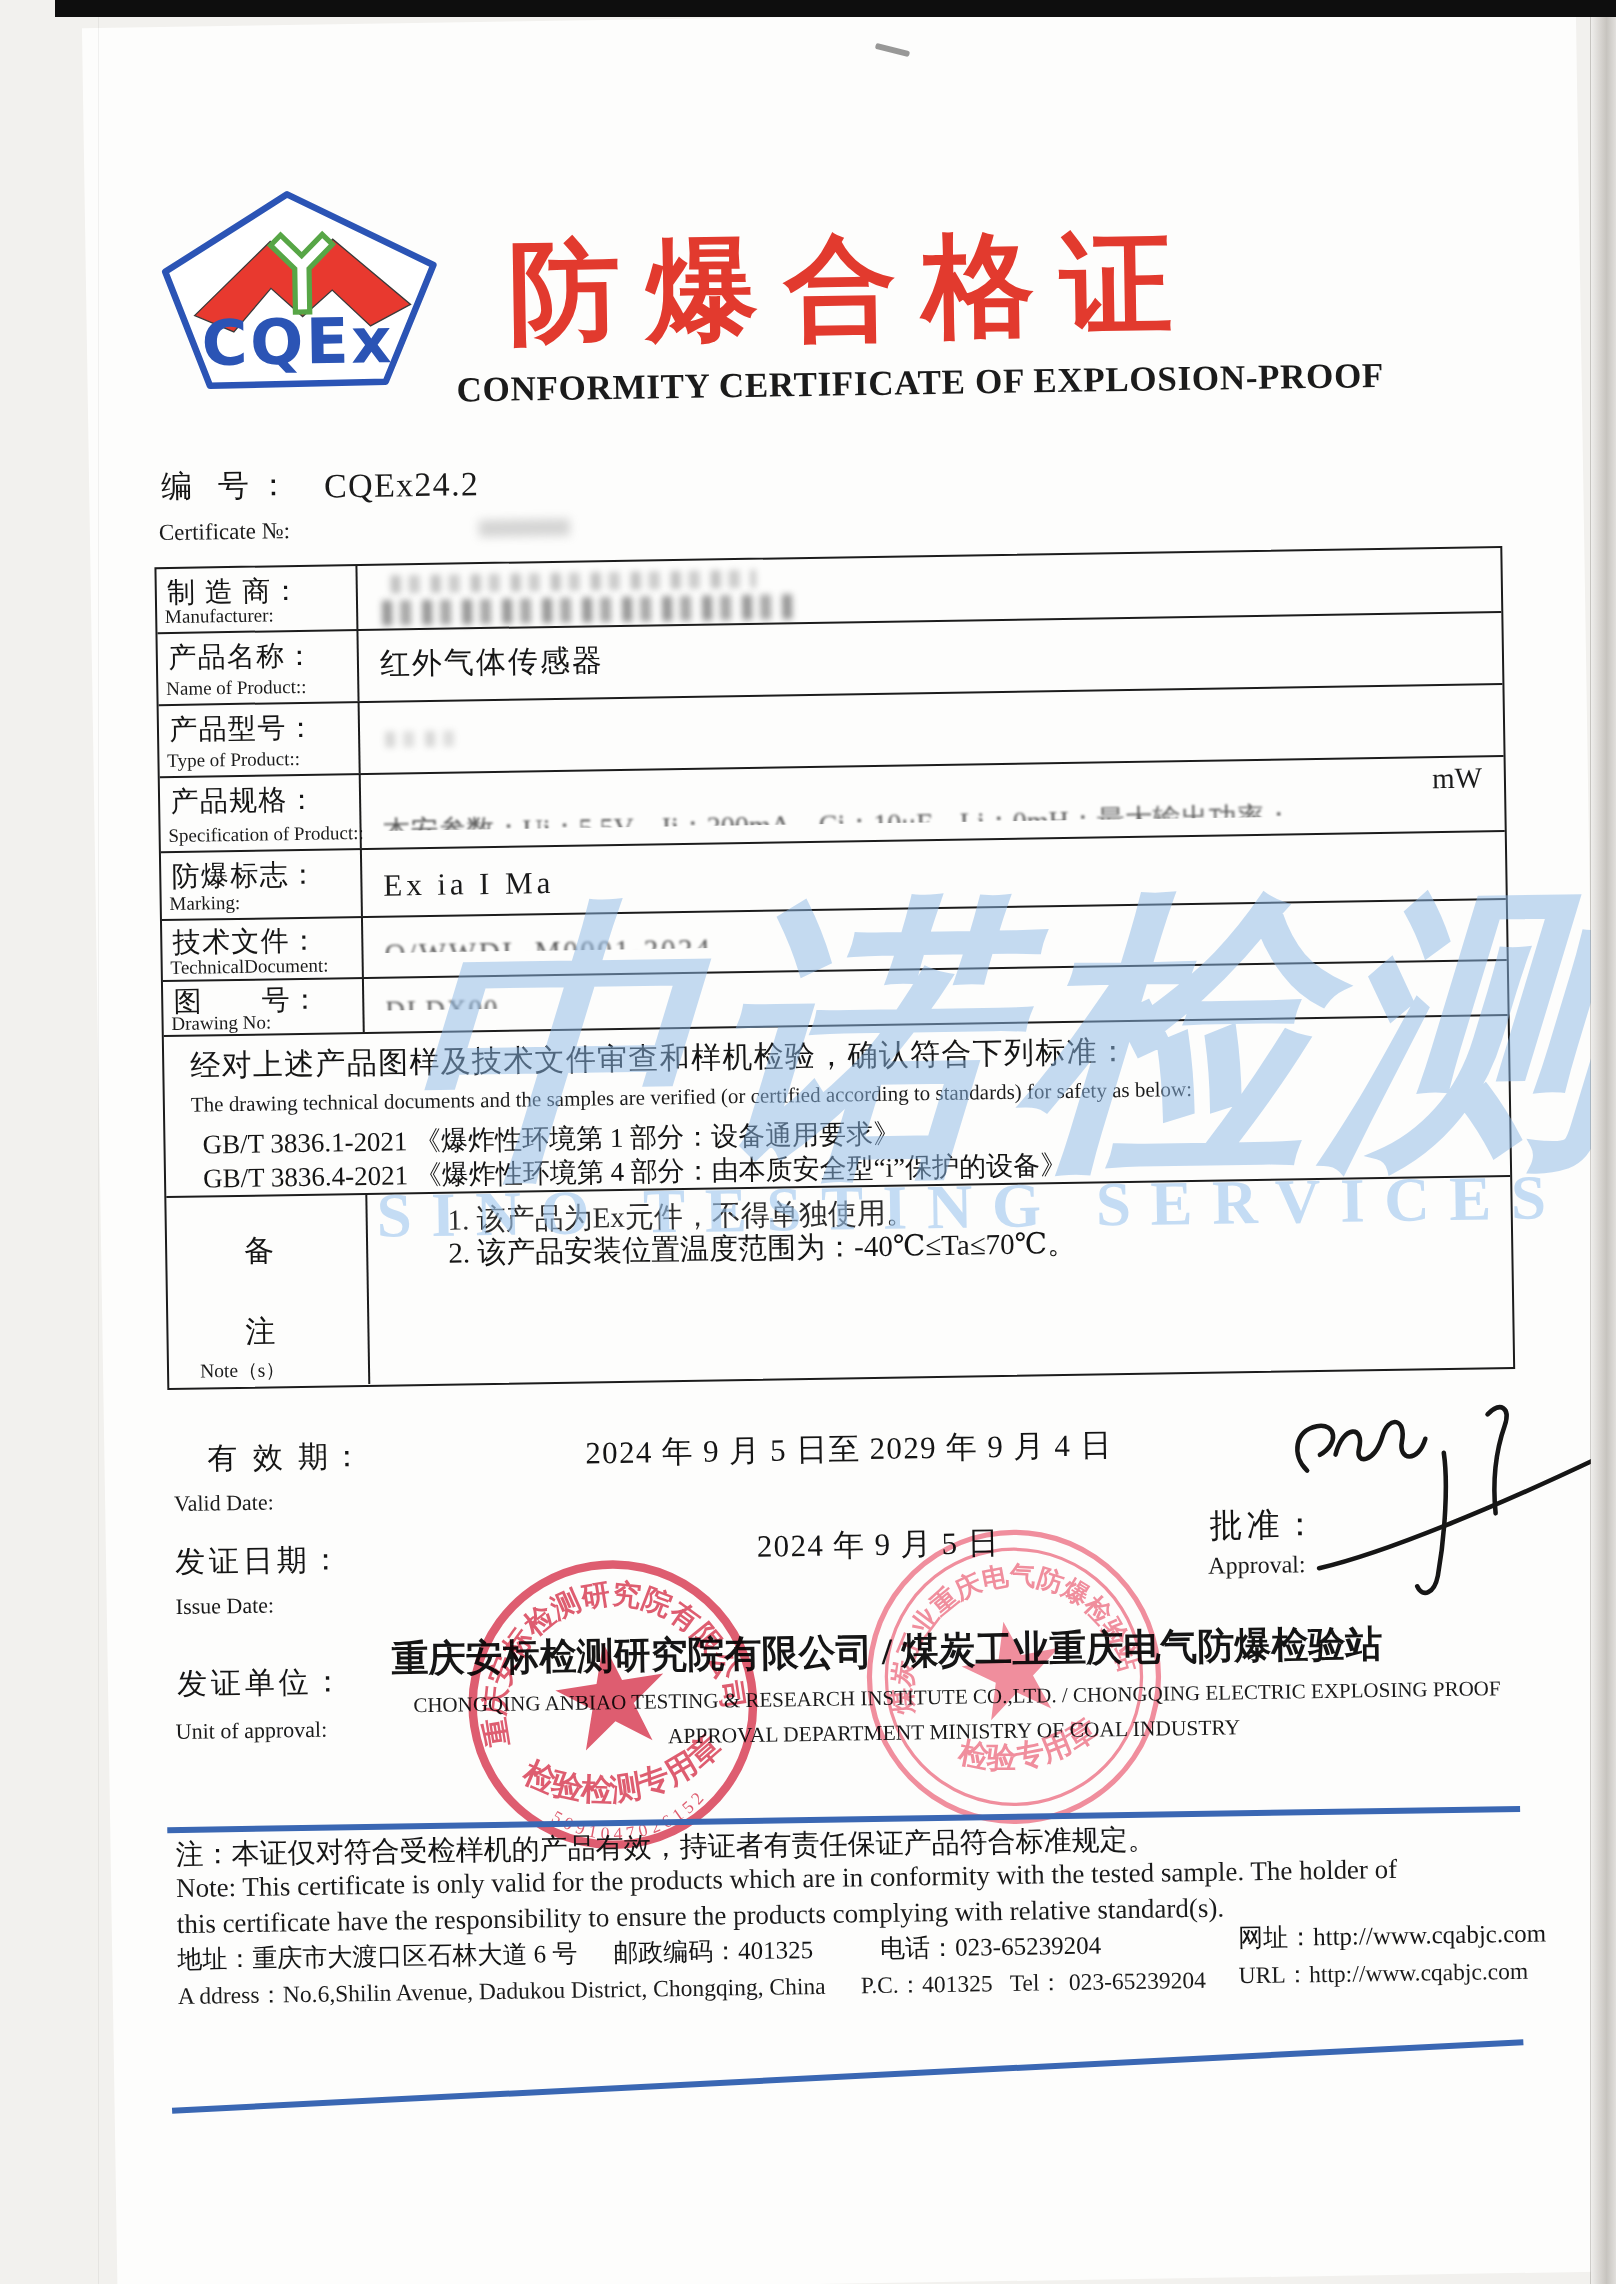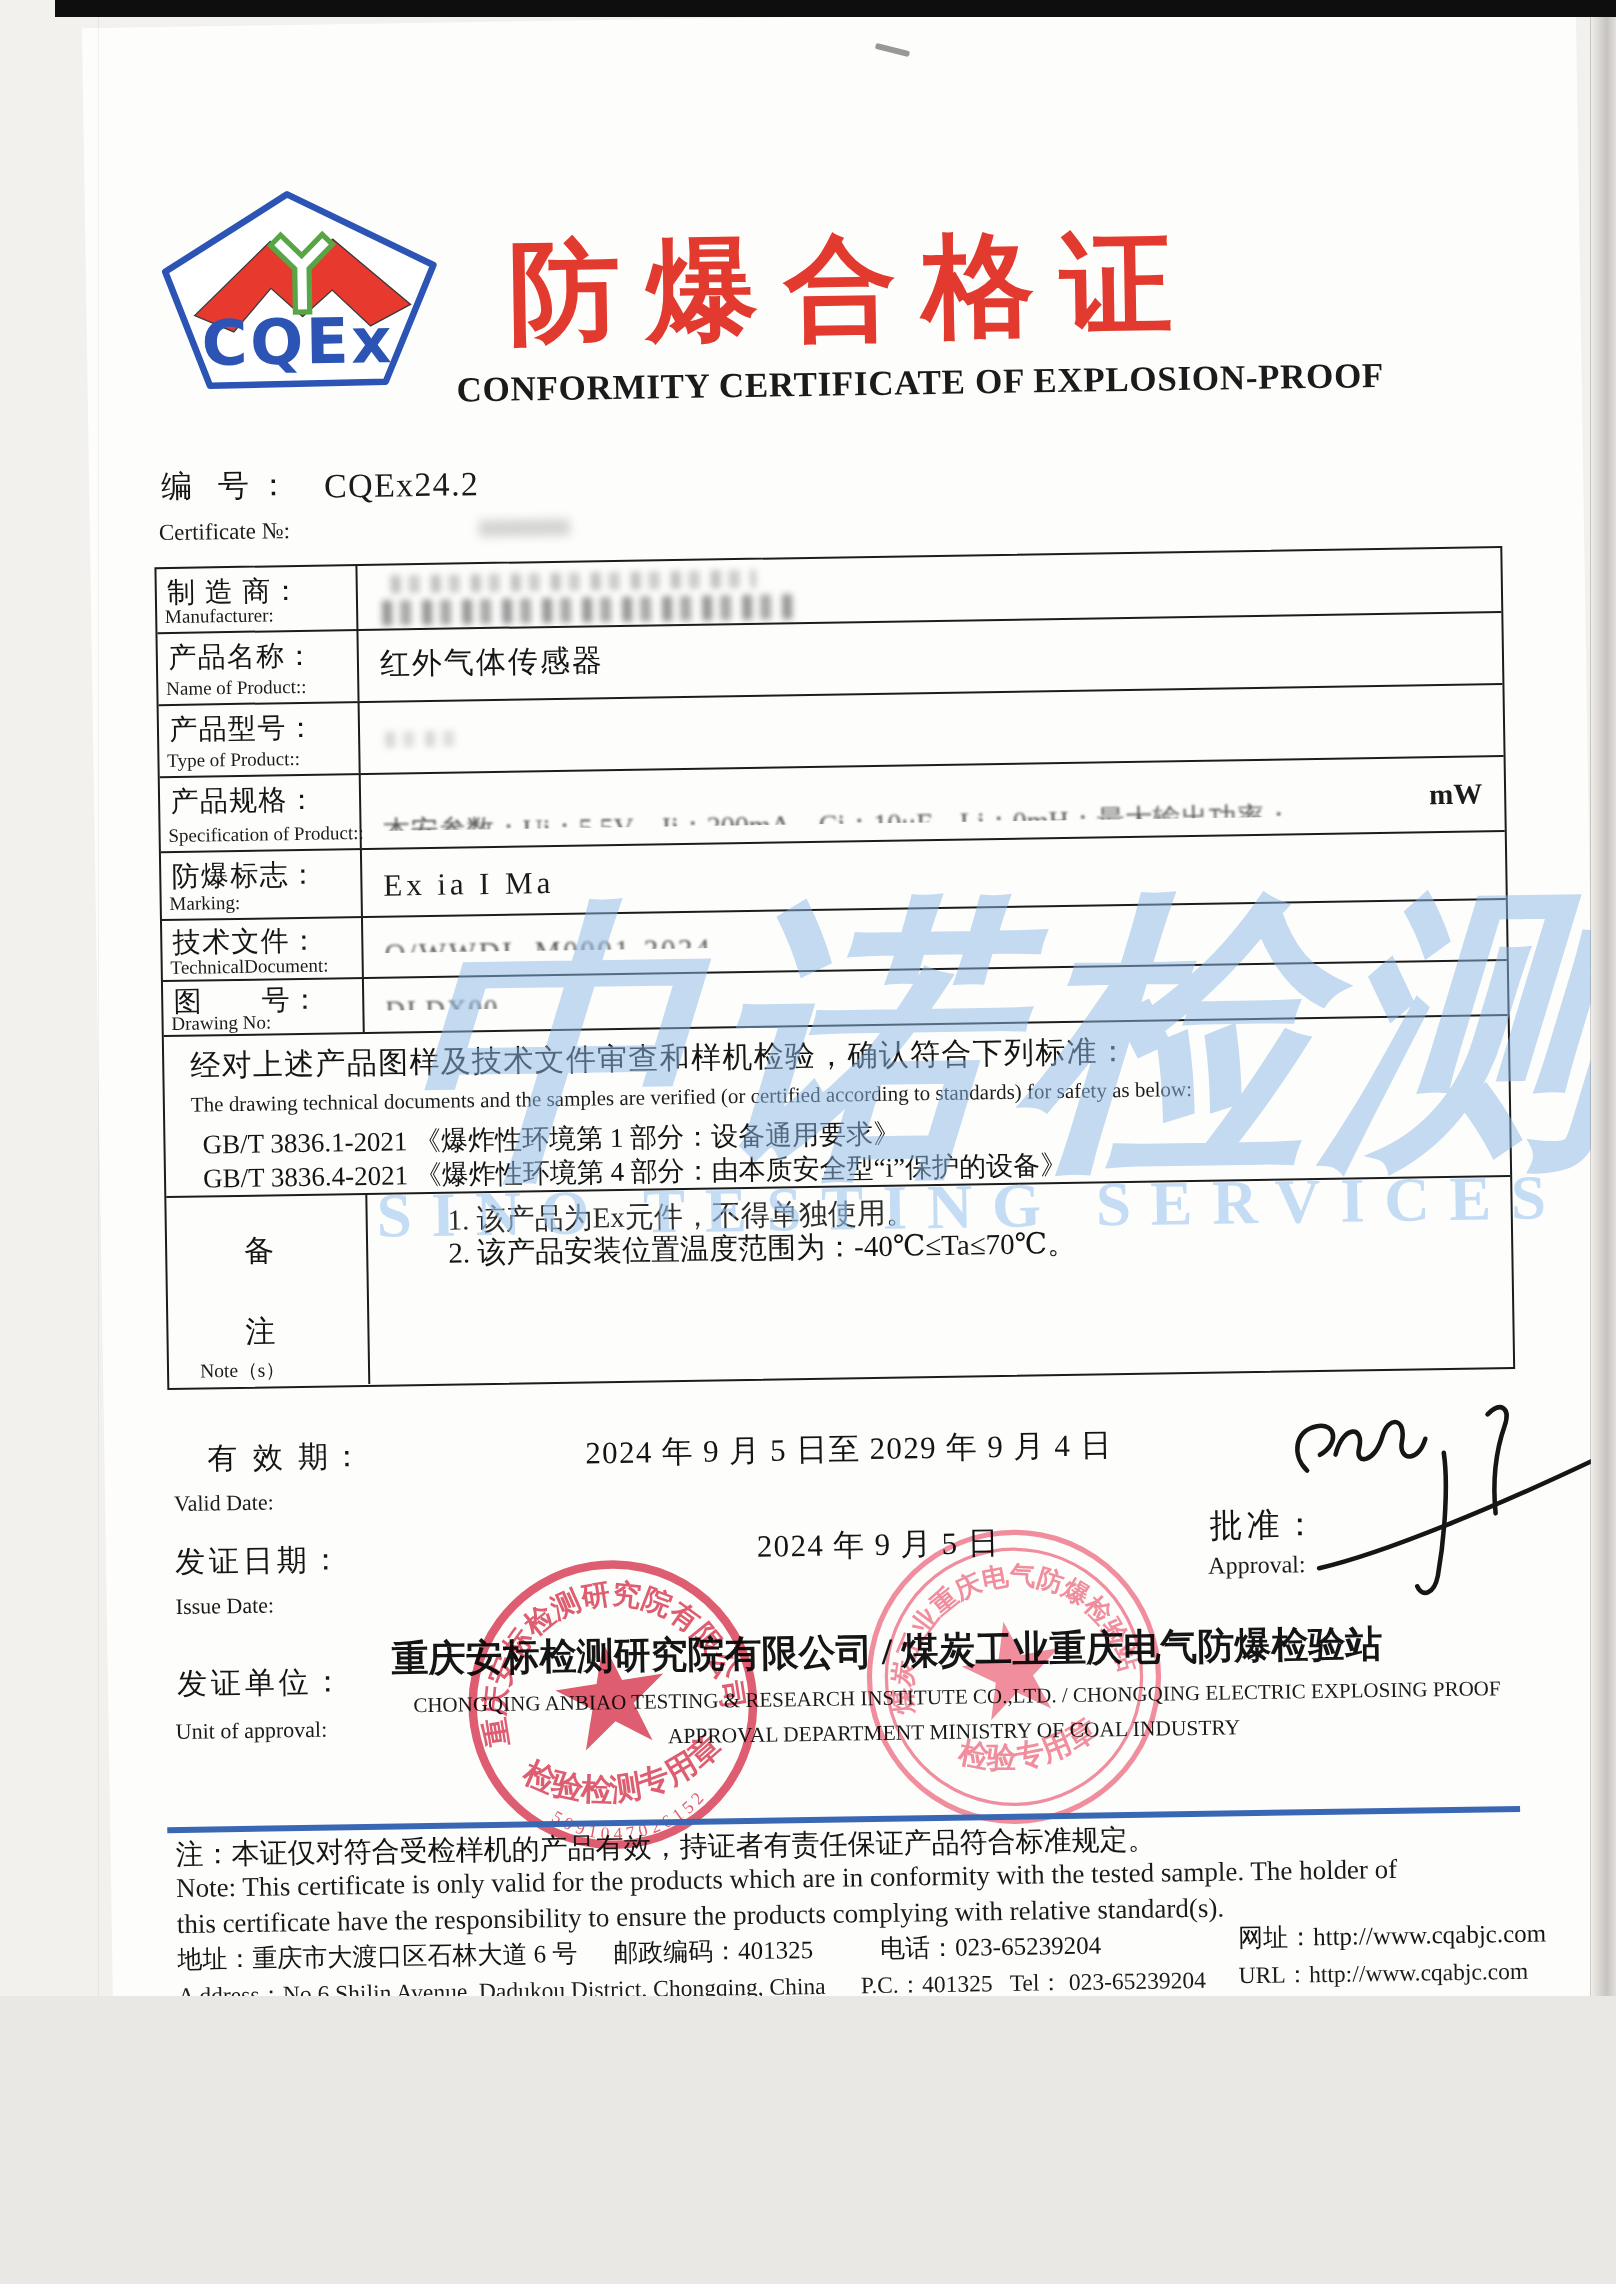--- a/index.html
+++ b/index.html
@@ -1,17 +1,17 @@
 <!DOCTYPE html>
 <html style="font-size:10.4px"><head>
 <meta charset="utf-8">
 <style>
   html,body{margin:0;padding:0;}
   body{font-family:"Liberation Serif","DejaVu Serif",serif;background:#e9e8e5;}
-  #screen{position:relative;width:1617px;height:1996px;overflow:hidden;background:#f2f1ee;}
+  #screen{position:relative;width:1617px;height:2284px;overflow:hidden;background:#f2f1ee;}
   #paper{position:absolute;left:99px;top:17px;width:1494px;height:2267px;background:#fdfdfc;}
   #scan-top-band{position:absolute;left:55px;top:0;width:1562px;height:17px;background:#0e0e0e;}
   #scan-right-band{position:absolute;right:0;top:0;width:26px;height:2284px;
      background:linear-gradient(90deg,#efeeec 0%,#d8d5d1 35%,#c7c4bf 60%,#e4e2df 100%);}
   #scan-right-line{position:absolute;right:25px;top:17px;width:2px;height:2267px;background:rgba(120,115,110,.35);}
   #scan-left-line{position:absolute;left:98px;top:17px;width:1.3px;height:2267px;background:rgba(0,0,0,.05);}
   #scan-dash{position:absolute;left:875px;top:47px;width:35px;height:5.9px;background:#6c6c6c;transform:rotate(14deg);opacity:.7;border-radius:2.6px;}
   #sheet{position:absolute;left:0;top:0;width:1617px;height:2284px;transform:rotate(-0.9deg);transform-origin:808px 1108px;}
 
   .abs{position:absolute;}
@@ -126,21 +126,21 @@
         </div>
       </div>
 
       <div class="trow" style="height:73px;">
         <div class="cell-label">
           <span class="lbl-zh zh">产品规格：</span>
           <span class="lbl-en en">Specification of Product::</span>
         </div>
         <div class="cell-value">
           <span class="val-text zh clip-half" style="top:38px;font-size:28px;">本安参数：Ui：5.5V、Ii：200mA、Ci：10μF、Li：0mH；最大输出功率：</span>
-          <span class="val-text en" style="right:18px;left:auto;top:20px;font-size:29px;font-weight:bold;">mW</span>
+          <span class="val-text en" style="right:18px;left:auto;top:4px;font-size:29px;font-weight:normal;">mW</span>
         </div>
       </div>
 
       <div class="trow" style="height:66px;">
         <div class="cell-label">
           <span class="lbl-zh zh">防爆标志：</span>
           <span class="lbl-en en">Marking:</span>
         </div>
         <div class="cell-value">
           <span class="val-text en" style="top:18px;font-size:31px;letter-spacing:3.9px;">Ex ia I Ma</span>

